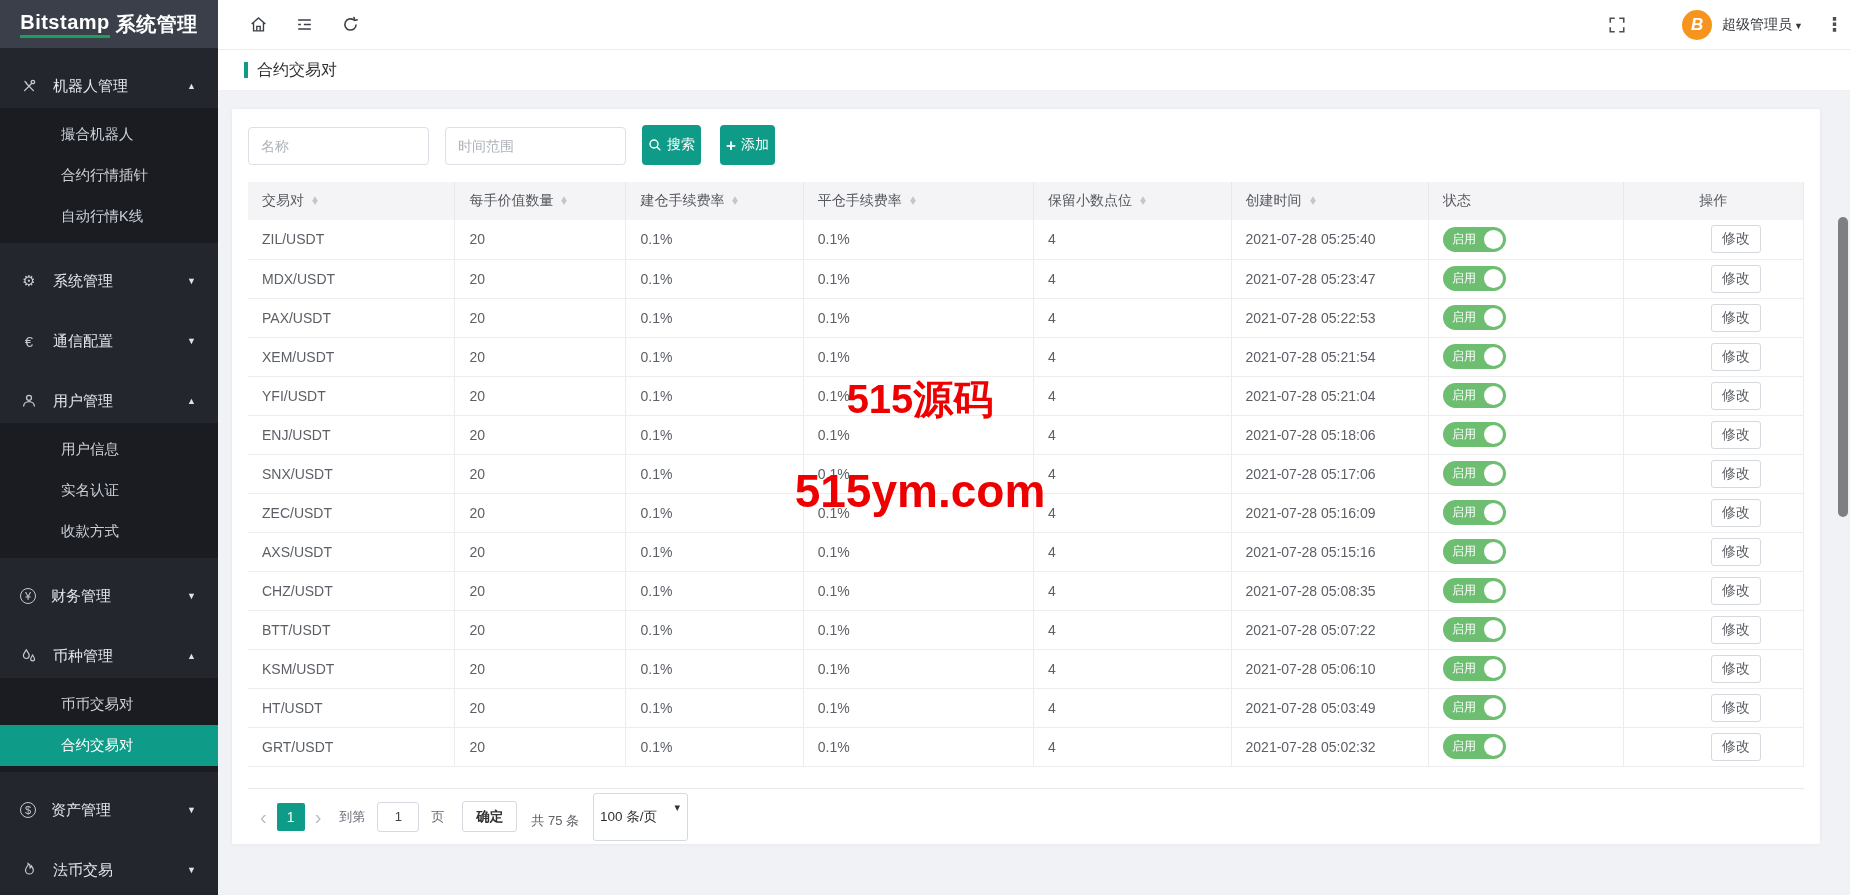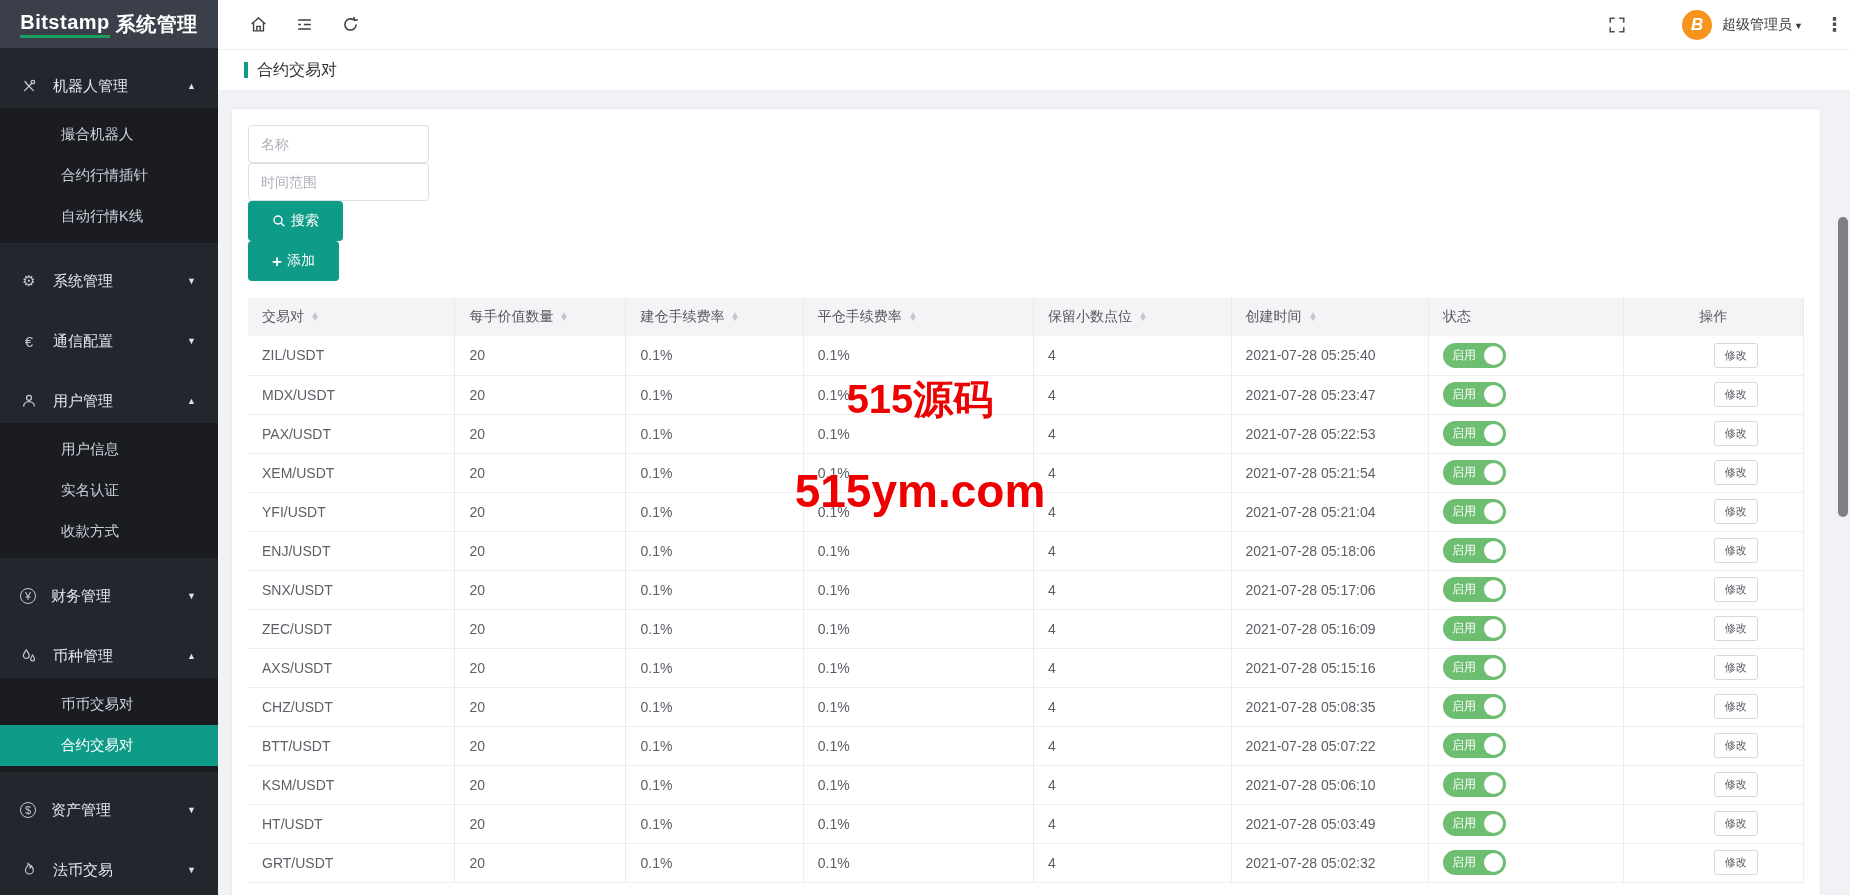--- a/index.html
+++ b/index.html
@@ -29,24 +29,24 @@
   .admin-name { font-size:14px; color:#34373c; cursor:pointer; }
   .admin-caret { font-size:9px; color:#34373c; margin-left:2px; }
   .more-dots { font-size:19px; color:#4a4e55; margin-left:22px; cursor:pointer; font-weight:bold; }
 
   
   .title-strip { margin-left:218px; height:41px; background:#fff; display:flex; align-items:center; padding-left:26px; border-bottom:1px solid #eef0f2; }
   .title-bar { width:4px; height:16px; background:#0e9b87; margin-right:9px; }
   .page-title { font-size:16px; color:#303133; }
   .panel-wrap { margin-left:232px; margin-right:30px; margin-top:18px; background:#fff; border-radius:2px; box-shadow:0 0 4px rgba(0,0,0,.05); padding:16px 16px 0 16px; }
 
-  .filters { display:flex; align-items:flex-start;flex-direction:column; }
+  .filters { display:flex; align-items:flex-end; }
   .f-input { width:181px; height:38px; border:1px solid #dcdfe6; border-radius:4px; padding:0 12px; font-size:14px; color:#555; margin-right:16px; outline:none; font-family:inherit; }
   .f-input::placeholder { color:#aeb2bb; }
-  .btn-teal { height:40px; background:#0e9b87; color:#fff; border:none; border-radius:4px; font-size:14px; padding:0 24px; margin-right:19px; cursor:pointer; display:flex; align-items:center; font-family:inherit; }
+  .btn-teal { height:40px; background:#0e9b87; color:#fff; border:none; border-radius:4px; font-size:14px; padding:0 6px; margin-right:19px; cursor:pointer; display:flex; align-items:center; font-family:inherit; }
   .btn-teal svg { margin-right:5px; }
   .btn-teal .plus { font-size:17px; font-weight:bold; margin-right:5px; line-height:1; }
 
   
   .tbl-wrap { margin-top:17px; height:606px; overflow:hidden; }
   table.tbl { width:100%; border-collapse:collapse; table-layout:fixed; }
   .tbl th { height:38px; background:#f4f4f6; font-weight:400; font-size:14px; color:#55585e; text-align:left; padding:0 14px; border-right:1px solid #e6e8eb; }
   .tbl td { height:39px; font-size:14px; color:#5c6066; padding:0 14px; border-right:1px solid #ececf0; border-bottom:1px solid #ededf1; background:#fff; }
   .tbl th:nth-child(1),.tbl td:nth-child(1){width:13.3%}
   .tbl th:nth-child(2),.tbl td:nth-child(2){width:11%}
@@ -54,21 +54,21 @@
   .tbl th:nth-child(4),.tbl td:nth-child(4){width:14.8%}
   .tbl th:nth-child(5),.tbl td:nth-child(5){width:12.7%}
   .tbl th:nth-child(6),.tbl td:nth-child(6){width:12.7%}
   .tbl th:nth-child(7),.tbl td:nth-child(7){width:12.5%}
   .tbl th:nth-child(8),.tbl td:nth-child(8){width:11.6%; text-align:center;}
   .sort { display:inline-flex; flex-direction:column; vertical-align:middle; margin-left:7px; line-height:.55; }
   .sort i { font-style:normal; font-size:8px; color:#c3c6cd; transform:scaleX(1.2); }
   .toggle { display:inline-flex; align-items:center; width:63px; height:25px; background:#6ebe71; border-radius:13px; cursor:pointer; position:relative; }
   .toggle .t-label { color:#fff; font-size:12px; margin-left:9px; }
   .toggle .knob { position:absolute; right:3px; width:19px; height:19px; background:#fff; border-radius:50%; }
-  .edit-btn { background:#fff; border:1px solid #d6d9de; border-radius:3px; color:#5c6066; font-size:11px; padding:4px 10px; cursor:pointer; font-family:inherit;margin-left:45px; }
+  .edit-btn { background:#fff; border:1px solid #d6d9de; border-radius:3px; color:#5c6066; font-size:14px; padding:4px 10px; cursor:pointer; font-family:inherit;margin-left:45px; }
 
   
   .pager { height:56px; border-top:1px solid #e8e8ec; background:#fff; display:flex; align-items:center; font-size:13px; color:#606266; padding-left:2px; position:relative; z-index:5; }
   .pg-chev { font-size:20px; color:#b8bcc2; padding:0 10px; cursor:pointer; line-height:1; }
   .pg-num { width:28px; height:28px; background:#0e9b87; color:#fff; font-size:14px; display:flex; align-items:center; justify-content:center; border-radius:2px; cursor:pointer; }
   .pg-text { margin:0 8px; color:#6a6e75; }
   .pg-input { width:42px; height:30px; border:1px solid #d5d9e0; border-radius:3px; text-align:center; font-size:13px; color:#444; margin:0 4px; outline:none; font-family:inherit; }
   .pg-confirm { height:31px; border:1px solid #d5d9e0; background:#fff; border-radius:3px; font-size:13.5px; font-weight:bold; color:#303133; padding:0 13px; margin:0 10px; cursor:pointer; font-family:inherit; }
   .pg-total { margin:8px 10px 0 4px; }
   .pg-size { position:relative; margin-left:4px; }

